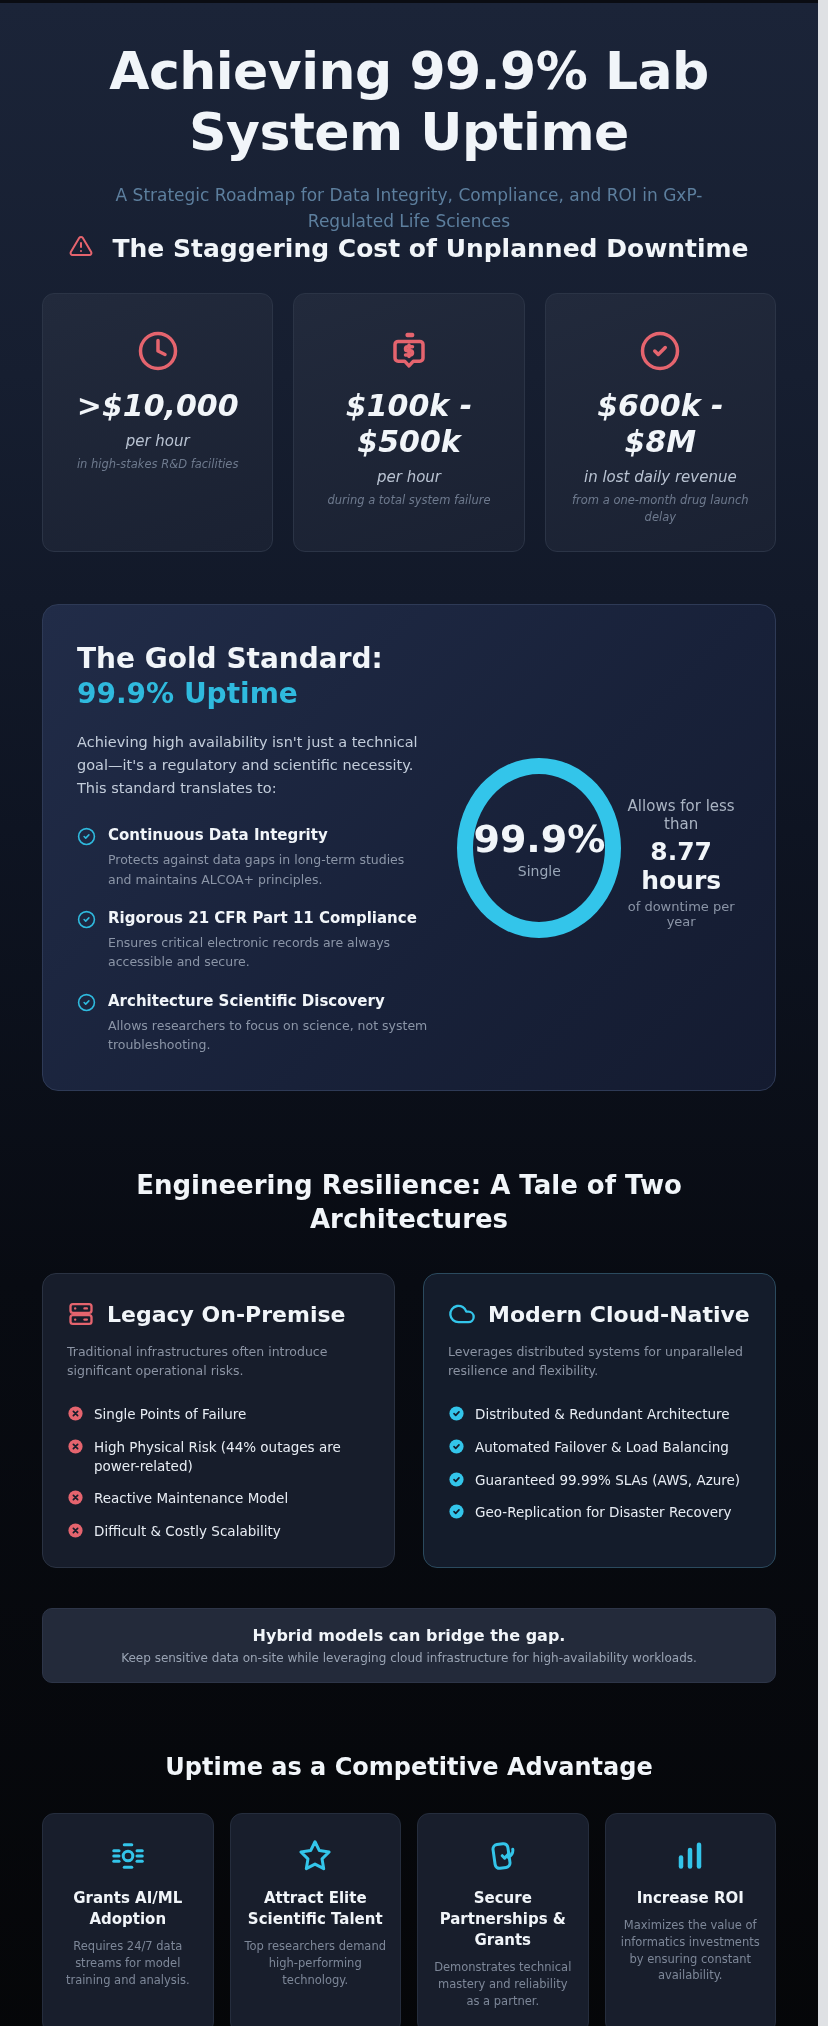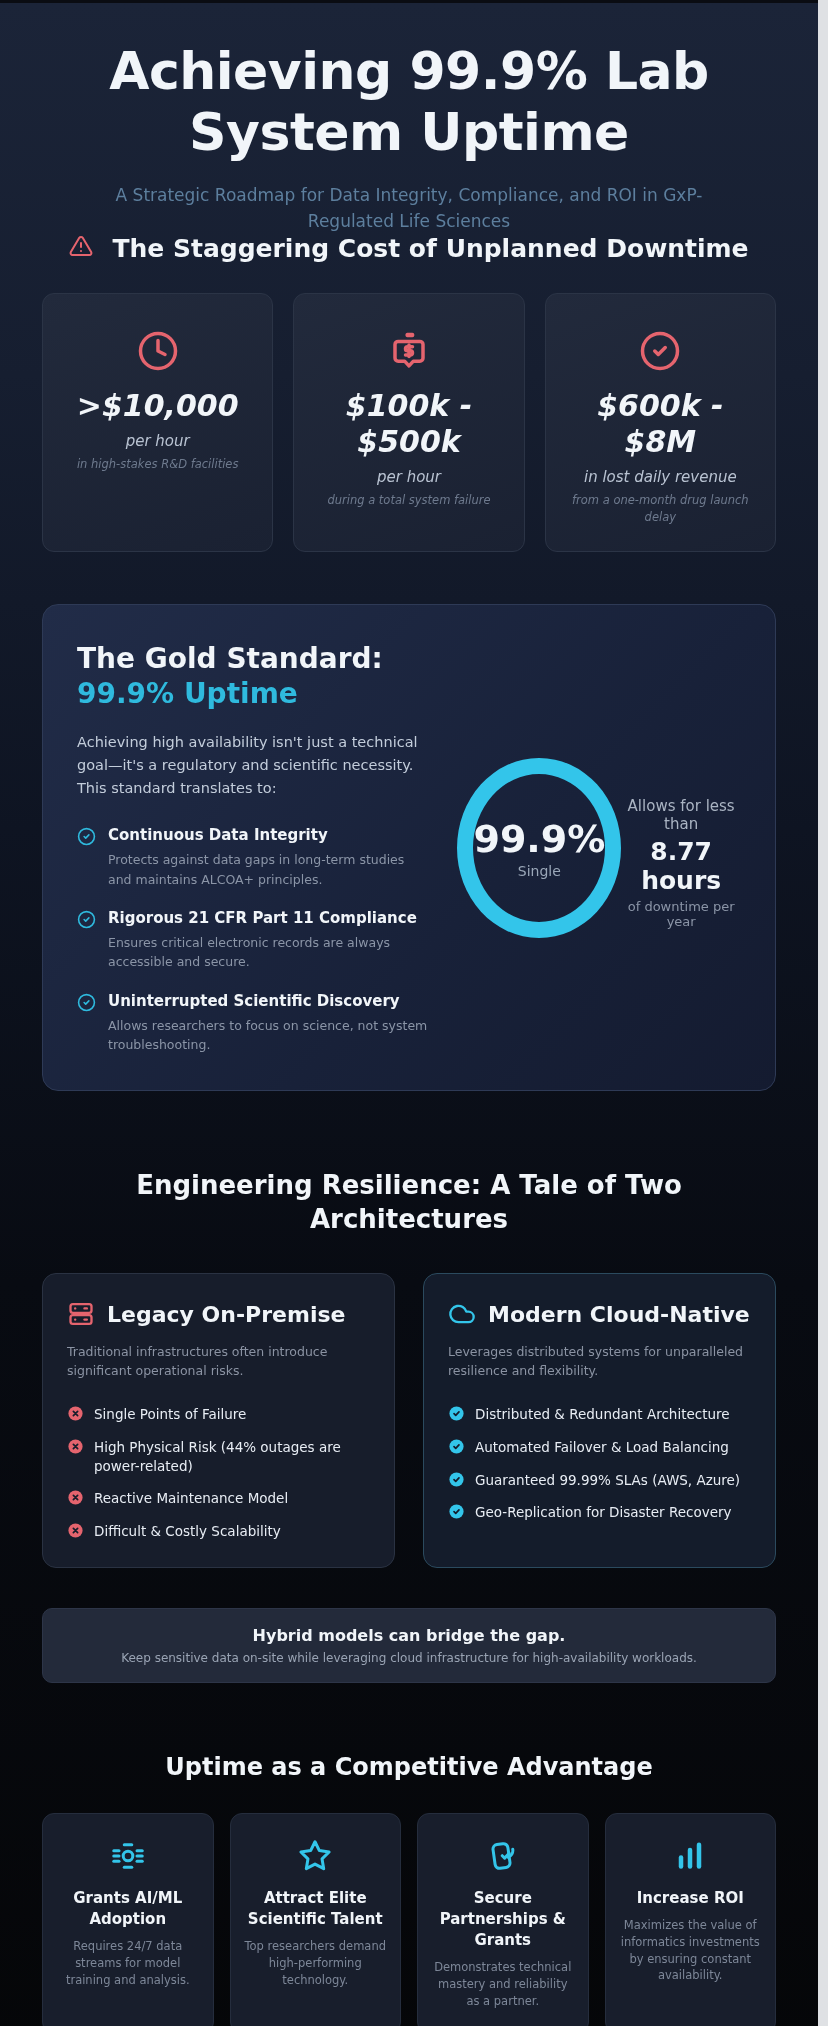--- a/index.html
+++ b/index.html
@@ -166,21 +166,21 @@
           </div>
         </div>
         <div class="gbullet">
           <span class="gbullet-icon">
             <svg width="19" height="19" viewBox="0 0 24 24" fill="none" stroke="currentColor" stroke-width="2" stroke-linecap="round" stroke-linejoin="round">
                 <circle cx="12" cy="12" r="10"></circle>
                 <path d="m9 12 2 2 4-4"></path>
               </svg>
           </span>
           <div>
-            <div class="gbullet-title">Uninterrupted Scientific Discovery</div>
+            <div class="gbullet-title">Architecture Scientific Discovery</div>
             <div class="gbullet-desc">Allows researchers to focus on science, not system troubleshooting.</div>
           </div>
         </div>
       </div>
     </div>
     <div class="gold-right">
       <div class="ring">
         <div class="ring-value">99.9%</div>
         <div class="ring-label">Single</div>
       </div>

